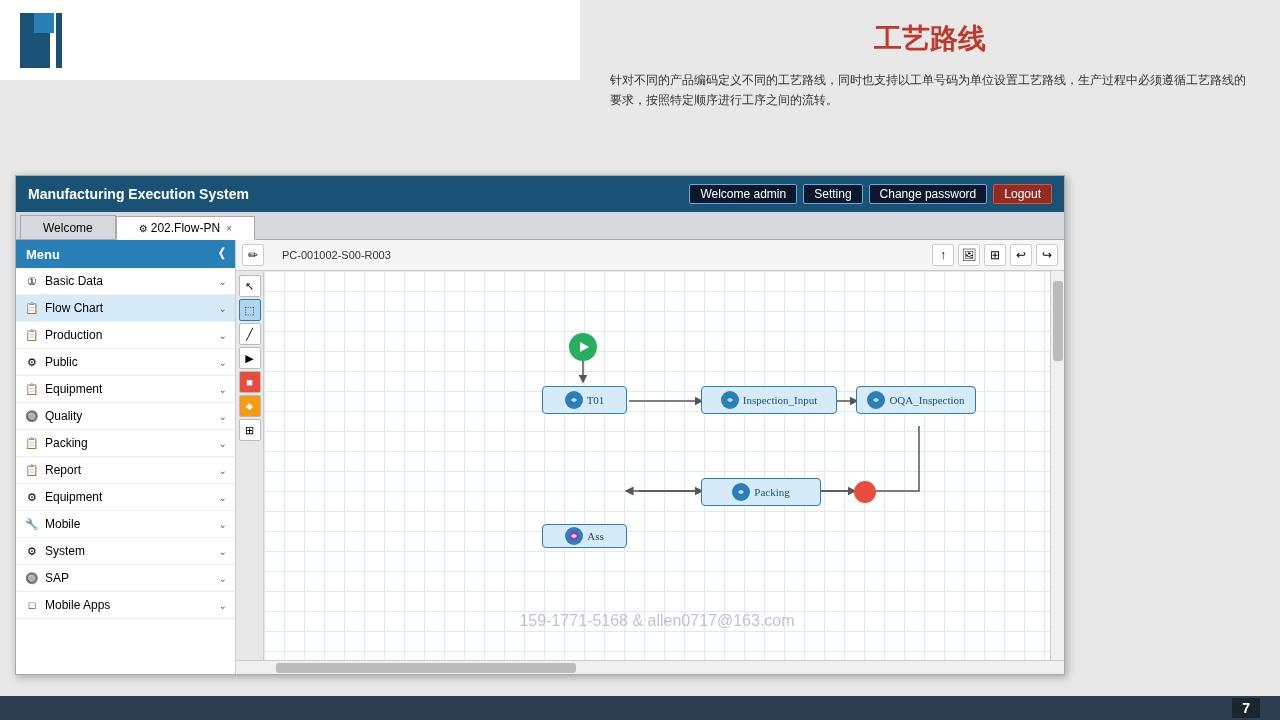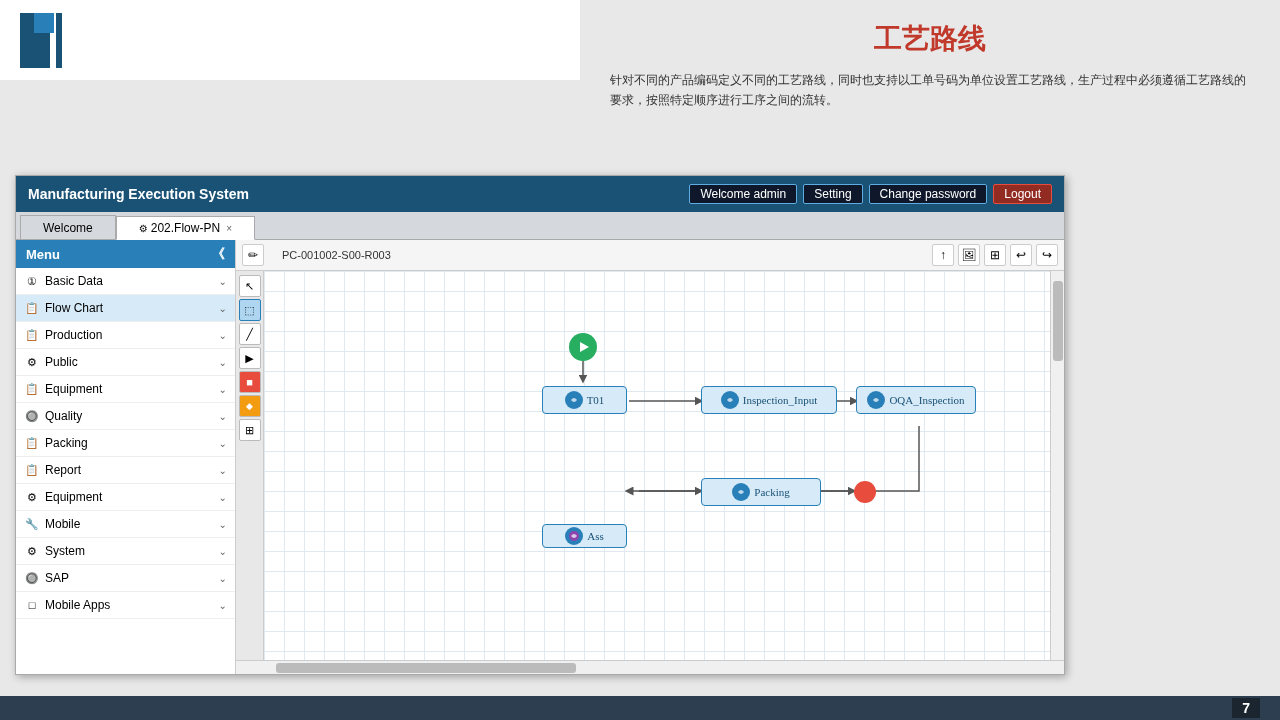--- a/index.html
+++ b/index.html
@@ -623,20 +623,21 @@
               <svg width="12" height="12" viewBox="0 0 12 12">
                   <circle cx="6" cy="6" r="5" fill="#2980b9"></circle>
                   <path d="M3,6 Q6,2 9,6 Q6,10 3,6" fill="white" opacity="0.7"></path>
                 </svg>
             </div>
             <span>Packing</span>
           </div>
 
           <div class="flow-end" style="left:590px;top:210px;"></div>
 
+          <div class="watermark">159-1771-5168 &amp; allen0717@163.com</div>
         </div>
 
         <div class="canvas-scrollbar-v">
           <div class="scrollbar-thumb" style="width:10px;height:80px;margin-top:10px;"></div>
         </div>
       </div>
 
       <div class="canvas-scrollbar-h">
         <div class="scrollbar-thumb" style="height:10px;width:300px;margin-left:40px;"></div>
       </div>

